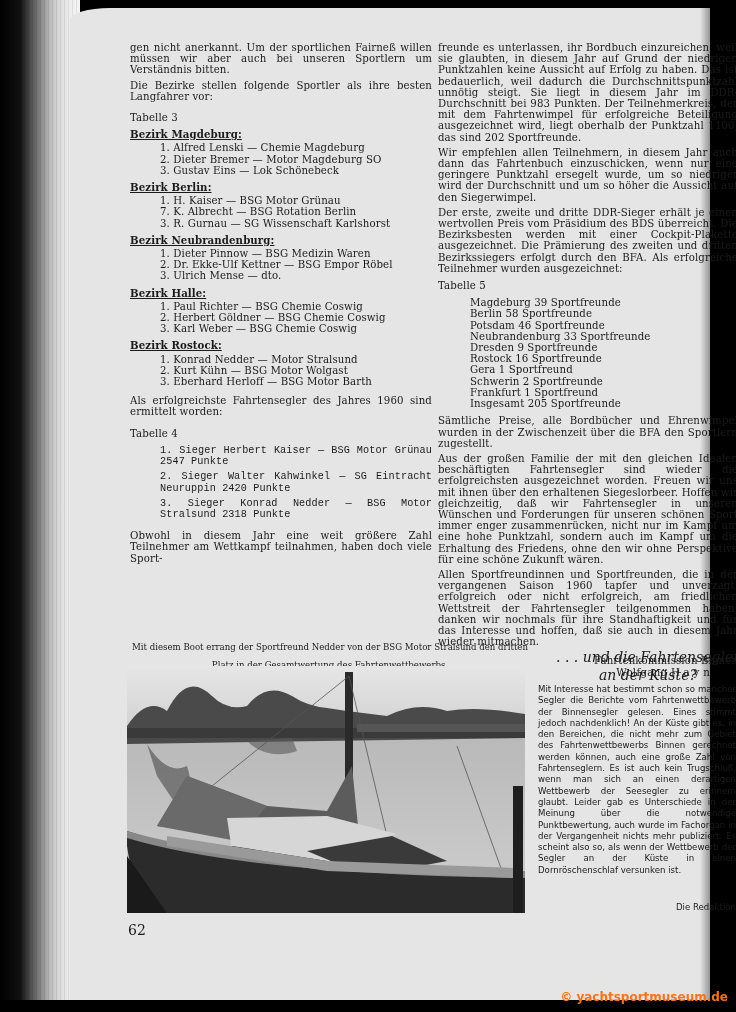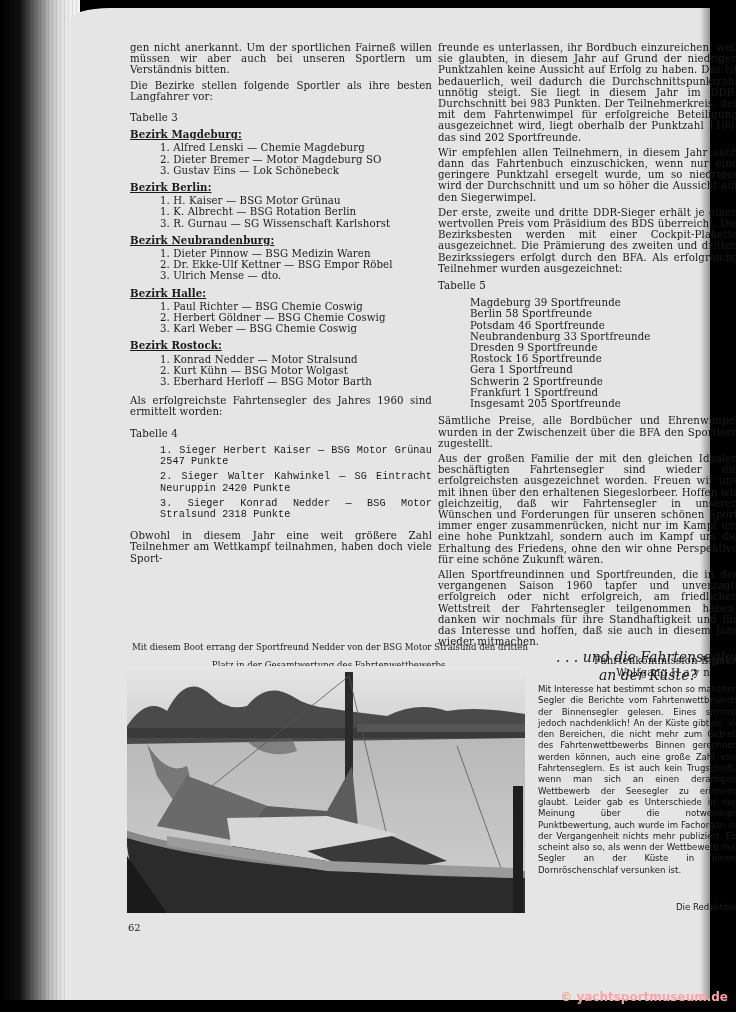--- a/index.html
+++ b/index.html
@@ -60,25 +60,25 @@
   .sidebar-text {
     position: absolute; left: 468px; top: 676px; width: 198px;
     font-family: "DejaVu Sans", sans-serif; font-size: 8.6px; line-height: 11.3px;
     text-align: justify;
   }
   .sidebar-sign {
     position: absolute; left: 468px; top: 894px; width: 198px;
     font-family: "DejaVu Sans", sans-serif; font-size: 8.6px; text-align: right;
   }
   .page-num {
-    position: absolute; left: 58px; top: 914px; font-size: 10px;
+    position: absolute; left: 58px; top: 914px; font-size: 14px;
   }
   .watermark {
     position: absolute; right: 8px; bottom: 8px;
-    color: #fca5a5; font-family: "DejaVu Sans", sans-serif; font-weight: bold;
+    color: #f97316; font-family: "DejaVu Sans", sans-serif; font-weight: bold;
     font-size: 12px;
   }
 </style>
 </head>
 <body>
 
 <div class="book-edge">
     <div class="lines"></div>
   </div>
 
@@ -95,21 +95,21 @@
       <div class="entries">
         <div class="entry">1. Alfred Lenski — Chemie Magdeburg</div>
         <div class="entry">2. Dieter Bremer — Motor Magdeburg SO</div>
         <div class="entry">3. Gustav Eins — Lok Schönebeck</div>
       </div>
     </div>
     <div>
       <div class="bezirk">Bezirk Berlin:</div>
       <div class="entries">
         <div class="entry">1. H. Kaiser — BSG Motor Grünau</div>
-        <div class="entry">1. K. Albrecht — BSG Rotation Berlin</div>
+        <div class="entry">7. K. Albrecht — BSG Rotation Berlin</div>
         <div class="entry">3. R. Gurnau — SG Wissenschaft Karlshorst</div>
       </div>
     </div>
     <div>
       <div class="bezirk">Bezirk Neubrandenburg:</div>
       <div class="entries">
         <div class="entry">1. Dieter Pinnow — BSG Medizin Waren</div>
         <div class="entry">2. Dr. Ekke-Ulf Kettner — BSG Empor Röbel</div>
         <div class="entry">3. Ulrich Mense — dto.</div>
       </div>

